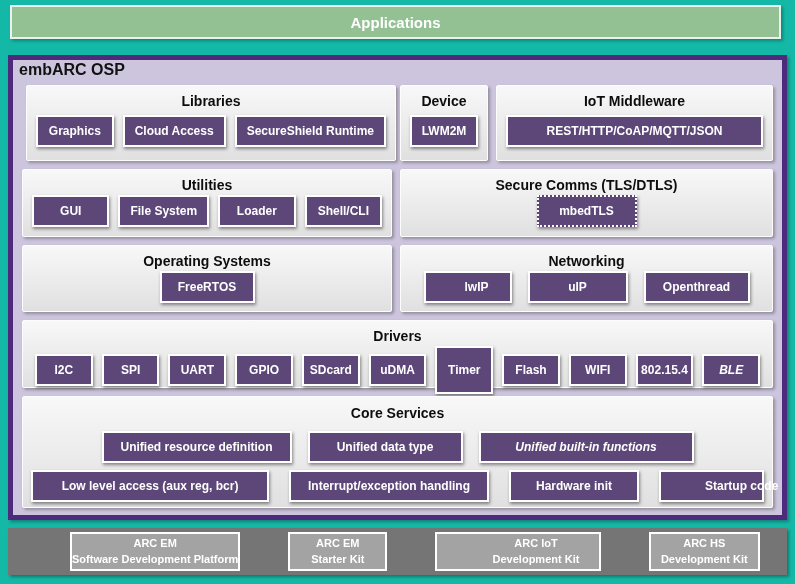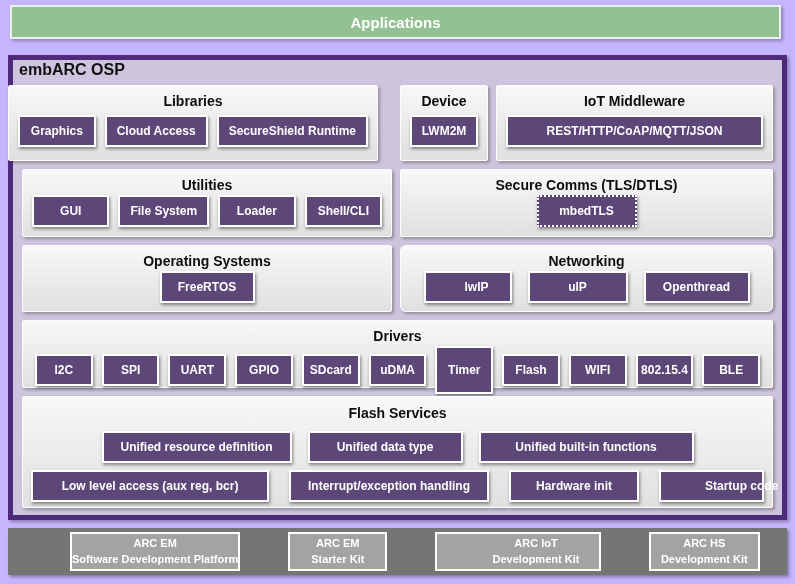--- a/index.html
+++ b/index.html
@@ -1,17 +1,17 @@
 <!DOCTYPE html>
 <html style="--applications-green: #93c193; --osp-purple: #4e2a7c; --osp-lavender: #cdc5dd; --block-purple: #5d4779; --boards-gray: #757575; --kit-gray: #a3a3a3;"><head>
 <meta charset="utf-8">
 <style>
   html,body{margin:0;padding:0;background:#fff;}
   .stage{
-    position:relative;width:795px;height:584px;background:#c4b5fd;
+    position:relative;width:795px;height:584px;background:#14b8a6;
     font-family:"Liberation Sans","DejaVu Sans",sans-serif;overflow:hidden;
   }
   
   .app-bar{
     position:absolute;left:10px;top:5px;width:771px;height:34px;box-sizing:border-box;
     background:var(--applications-green,#93c193);
     border:2px solid #edf1ed;box-shadow:2px 2px 3px rgba(0,0,0,.28);
     display:flex;align-items:center;justify-content:center;
     color:#fff;font-weight:bold;font-size:15px;
   }
@@ -43,27 +43,27 @@
   
   .blk{
     box-sizing:border-box;background:var(--block-purple,#5d4779);
     border:2px solid #fff;box-shadow:1px 2px 3px rgba(50,50,50,.55);
     color:#fff;font-weight:bold;font-size:12px;text-align:center;
     padding:7px 10px;white-space:nowrap;
   }
   .blk.grow{flex:1 1 0;}
   .blk.dashed{border:2px dotted #fff;}
   
-  .p-libraries{left:8px;top:85px;width:370px;height:76px;}
+  .p-libraries{left:26px;top:85px;width:370px;height:76px;}
   .p-device{left:400px;top:85px;width:88px;height:76px;}
   .p-iot{left:496px;top:85px;width:277px;height:76px;}
   .p-utilities{left:22px;top:169px;width:370px;height:68px;}
   .p-secure{left:400px;top:169px;width:373px;height:68px;}
   .p-os{left:22px;top:245px;width:370px;height:67px;}
-  .p-networking{left:400px;top:245px;width:373px;height:67px;border-radius:6px;}
+  .p-networking{left:400px;top:245px;width:373px;height:67px;}
   .p-drivers{left:22px;top:320px;width:751px;height:68px;}
   .p-core{left:22px;top:396px;width:751px;height:112px;}
   .p-core .core-row{display:flex;justify-content:center;gap:16px;padding:0 14px;}
   .p-core .core-row + .core-row{margin-top:7px;}
   .p-core .panel-title{padding-top:6px;margin-bottom:8px;}
   
   .boards-bar{
     position:absolute;left:8px;top:528px;width:779px;height:47px;box-sizing:border-box;
     background:var(--boards-gray,#757575);box-shadow:2px 2px 3px rgba(0,0,0,.35);
     display:flex;align-items:center;gap:13px;padding:0 27px;
@@ -150,30 +150,30 @@
       <div class="blk grow" style="padding:7px 3px;">I2C</div>
       <div class="blk grow" style="padding:7px 3px;">SPI</div>
       <div class="blk grow" style="padding:7px 3px;">UART</div>
       <div class="blk grow" style="padding:7px 3px;">GPIO</div>
       <div class="blk grow" style="padding:7px 3px;">SDcard</div>
       <div class="blk grow" style="padding:7px 3px;">uDMA</div>
       <div class="blk grow" style="padding:15px 3px;">Timer</div>
       <div class="blk grow" style="padding:7px 3px;">Flash</div>
       <div class="blk grow" style="padding:7px 3px;">WIFI</div>
       <div class="blk grow" style="padding:7px 3px;">802.15.4</div>
-      <div class="blk grow" style="padding:7px 3px;">BLE</div>
+      <div class="blk grow" style="padding:7px 3px;font-style:italic;">BLE</div>
     </div>
   </div>
 
   <div class="panel p-core">
-    <div class="panel-title">Flash Services</div>
+    <div class="panel-title">Core Services</div>
     <div class="core-row">
       <div class="blk" style="min-width:190px;">Unified resource definition</div>
       <div class="blk" style="min-width:155px;">Unified data type</div>
-      <div class="blk" style="min-width:215px;">Unified built-in functions</div>
+      <div class="blk" style="min-width:215px;font-style:italic;">Unified built-in functions</div>
     </div>
     <div class="core-row" style="gap:20px;">
       <div class="blk" style="min-width:238px;">Low level access (aux reg, bcr)</div>
       <div class="blk" style="min-width:200px;">Interrupt/exception handling</div>
       <div class="blk" style="min-width:130px;">Hardware init</div>
       <div class="blk" style="min-width:105px;padding-left:44px;">Startup code</div>
     </div>
   </div>
 
   <div class="boards-bar">

